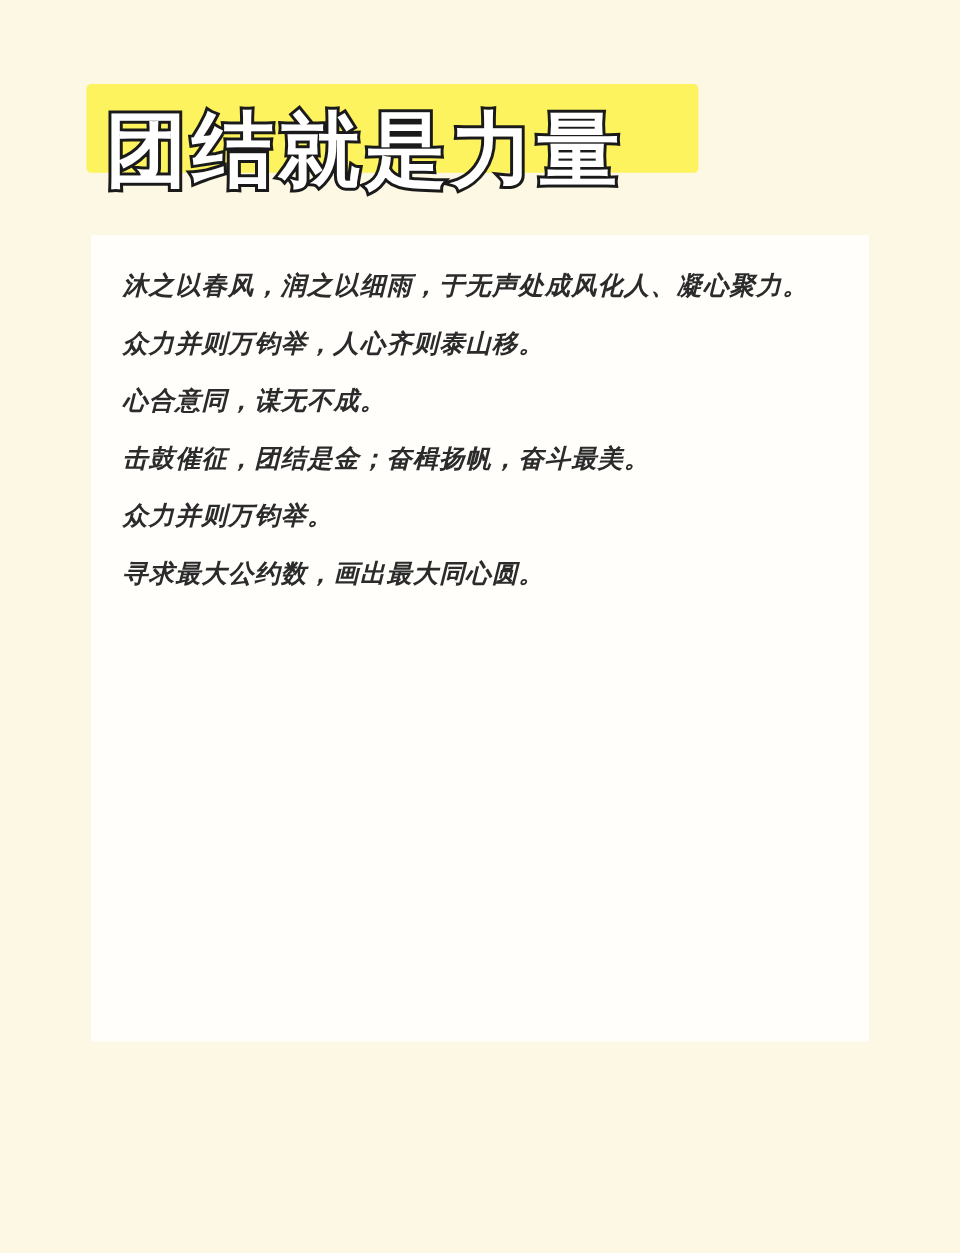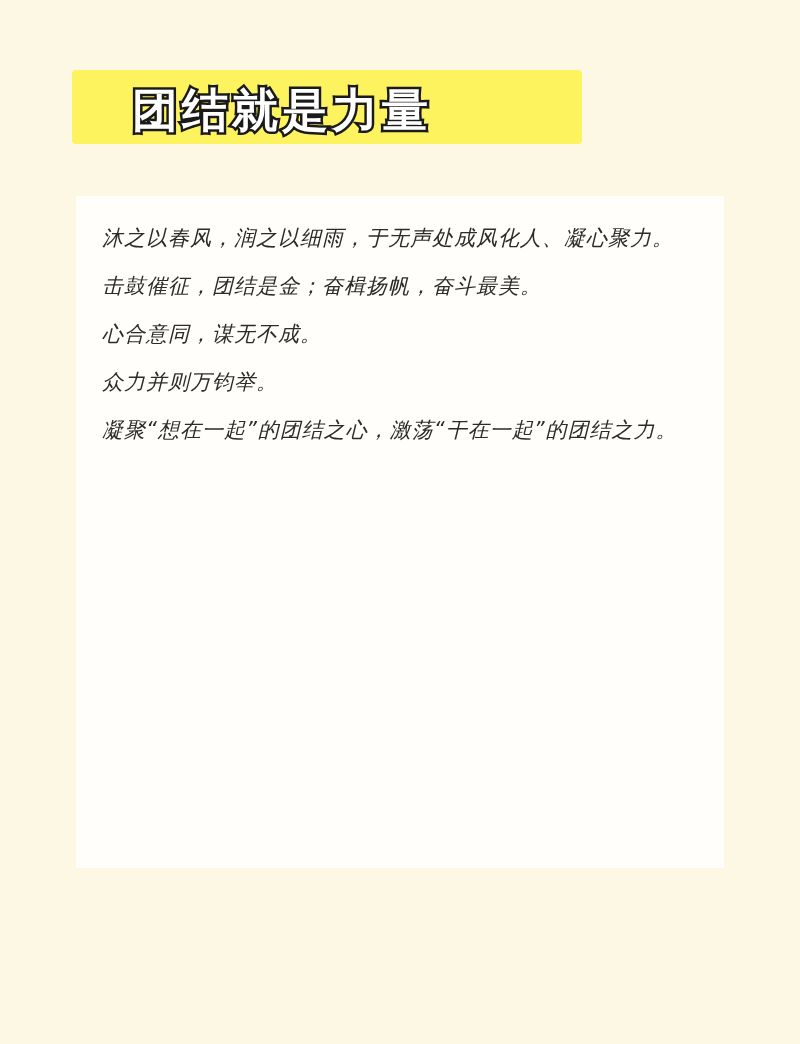--- a/index.html
+++ b/index.html
@@ -33,42 +33,42 @@
     left: 72px;
     top: 8px;
     width: 510px;
     height: 74px;
     background: #fdf35e;
     border-radius: 4px;
   }
   .title-text {
     position: absolute;
     left: 88px;
-    top: 0px;
-    font-size: 46px;
+    top: 16px;
+    font-size: 68px;
     line-height: 96px;
     font-weight: bold;
     letter-spacing: 4px;
     color: #ffffff;
     -webkit-text-stroke: 5px #1a1a1a;
     paint-order: stroke fill;
     white-space: nowrap;
     font-family: "DejaVu Sans", "Liberation Sans", sans-serif;
-    margin-left: 44px;
   }
   
   .card {
     position: absolute;
     left: 76px;
     top: 196px;
     width: 648px;
     background: #fffefb;
     padding: 18px 26px 26px 26px;
     box-sizing: border-box;
     min-height: 672px;
+    font-weight: bold;
   }
   .line {
     font-family: "DejaVu Sans", "Liberation Sans", sans-serif;
     font-size: 21px;
     line-height: 48px;
     color: #2b2b2b;
     letter-spacing: 1px;
     white-space: pre-wrap;
     font-style: italic;
   }
@@ -81,19 +81,20 @@
 
 <div class="page">
 
   <div class="title-wrap">
     <div class="title-highlight"></div>
     <div class="title-text">团结就是力量</div>
   </div>
 
   <div class="card">
     <div class="line">沐之以春风，润之以细雨，于无声处成风化人、凝心聚力。</div>
+    <div class="line">众力并则万钧举，人心齐则泰山移。</div>
+    <div class="line">心合意同，谋无不成。</div>
     <div class="line">击鼓催征，团结是金；奋楫扬帆，奋斗最美。</div>
-    <div class="line">心合意同，谋无不成。</div>
     <div class="line">众力并则万钧举。</div>
-    <div class="line wrap">凝聚“想在一起”的团结之心，激荡“干在一起”的团结之力。</div>
+    <div class="line">寻求最大公约数，画出最大同心圆。</div>
   </div>
 
 </div>
 
 </body></html>

